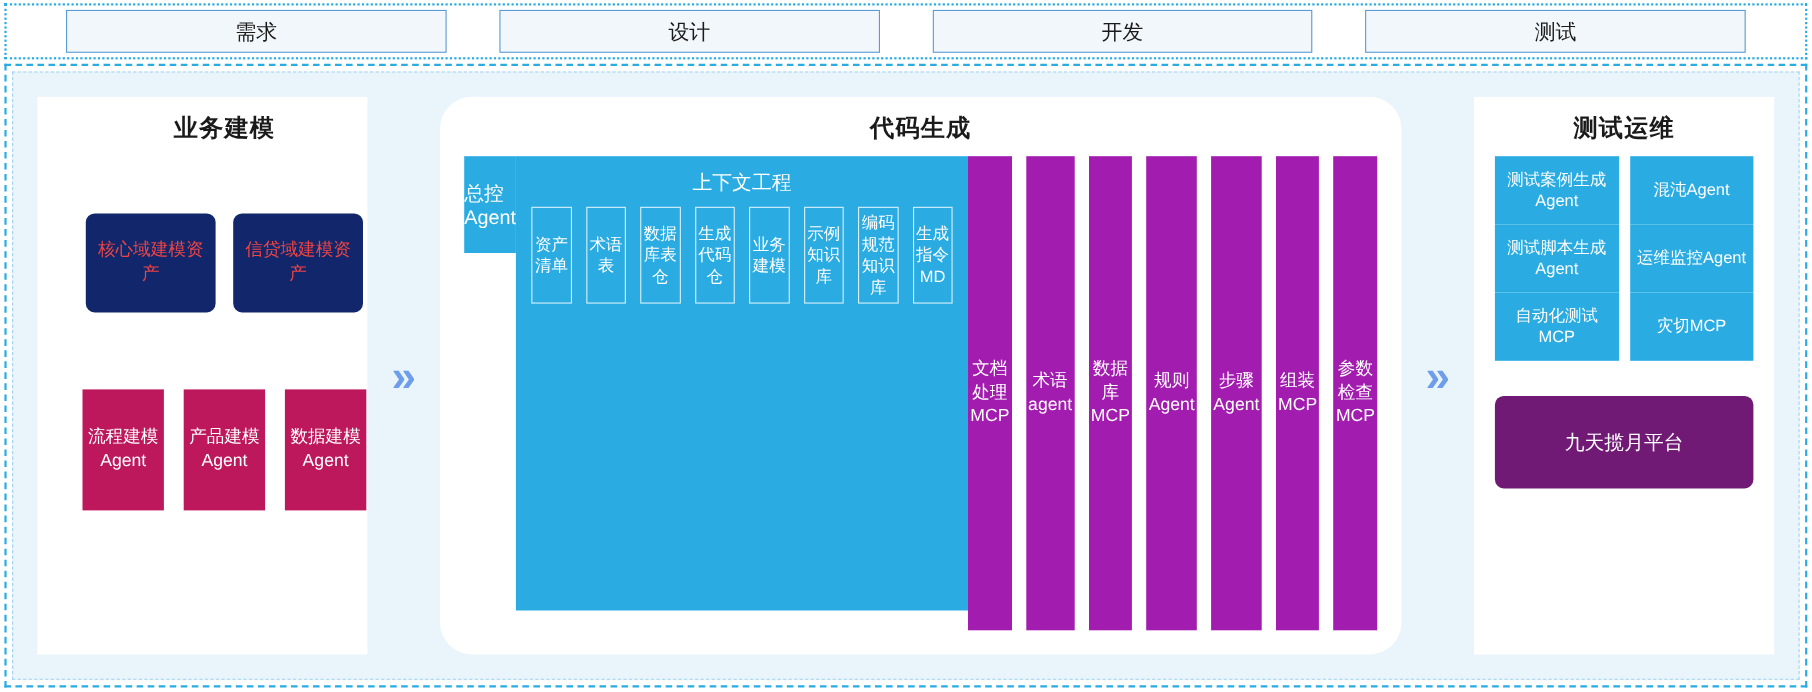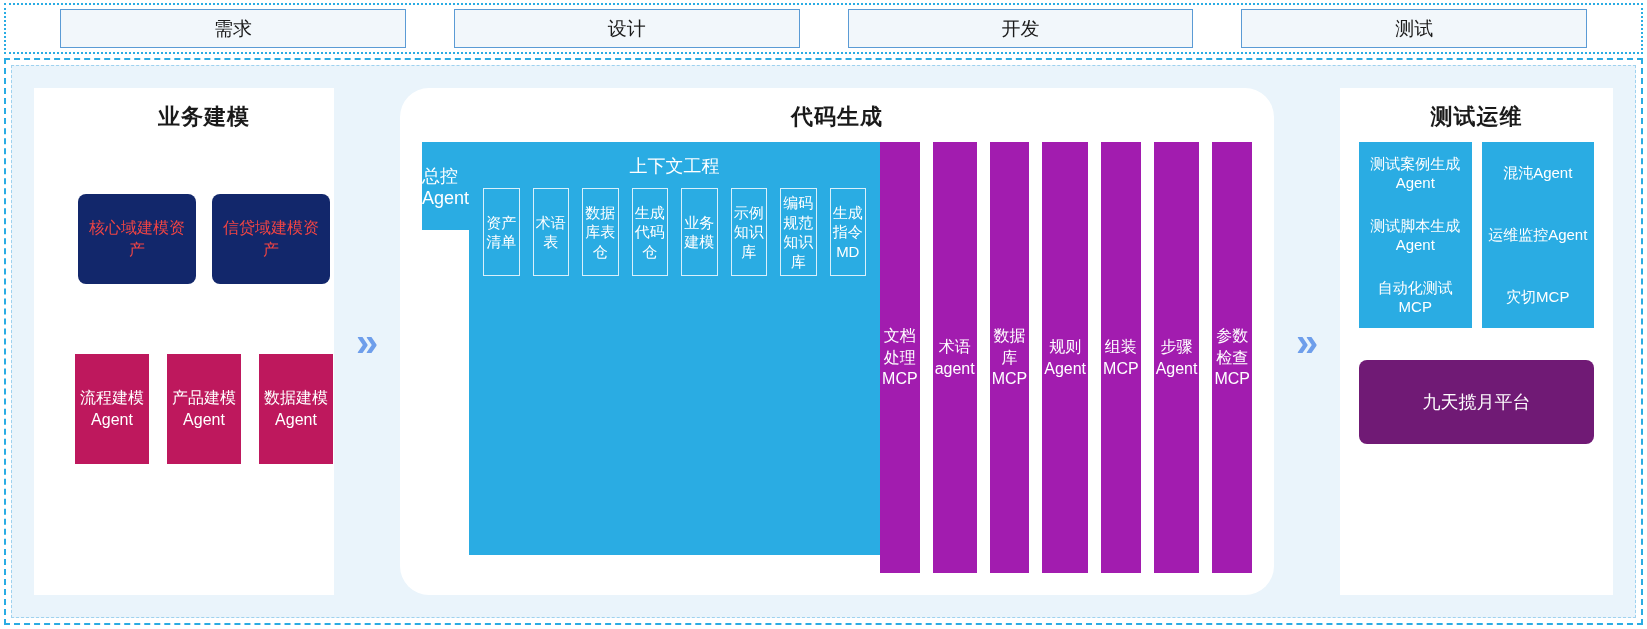--- a/index.html
+++ b/index.html
@@ -291,22 +291,22 @@
               <div class="context-item">编码规范知识库</div>
               <div class="context-item">生成指令MD</div>
             </div>
           </div>
 
           <div class="tool-row">
             <div class="tool-box">文档处理MCP</div>
             <div class="tool-box">术语agent</div>
             <div class="tool-box">数据库MCP</div>
             <div class="tool-box">规则Agent</div>
+            <div class="tool-box">步骤Agent</div>
             <div class="tool-box">组装MCP</div>
-            <div class="tool-box">步骤Agent</div>
             <div class="tool-box">参数检查MCP</div>
           </div>
 
         </div>
       </div>
 
       <div class="arrow">»</div>
 
       <div class="panel panel-right">
         <div class="panel-title">测试运维</div>

